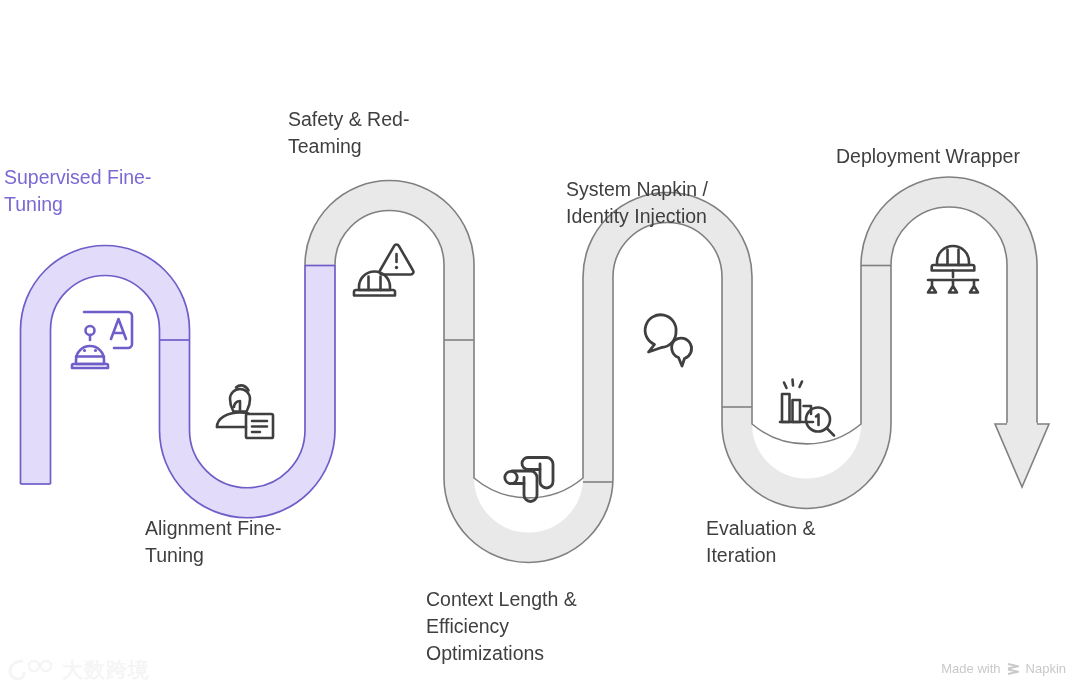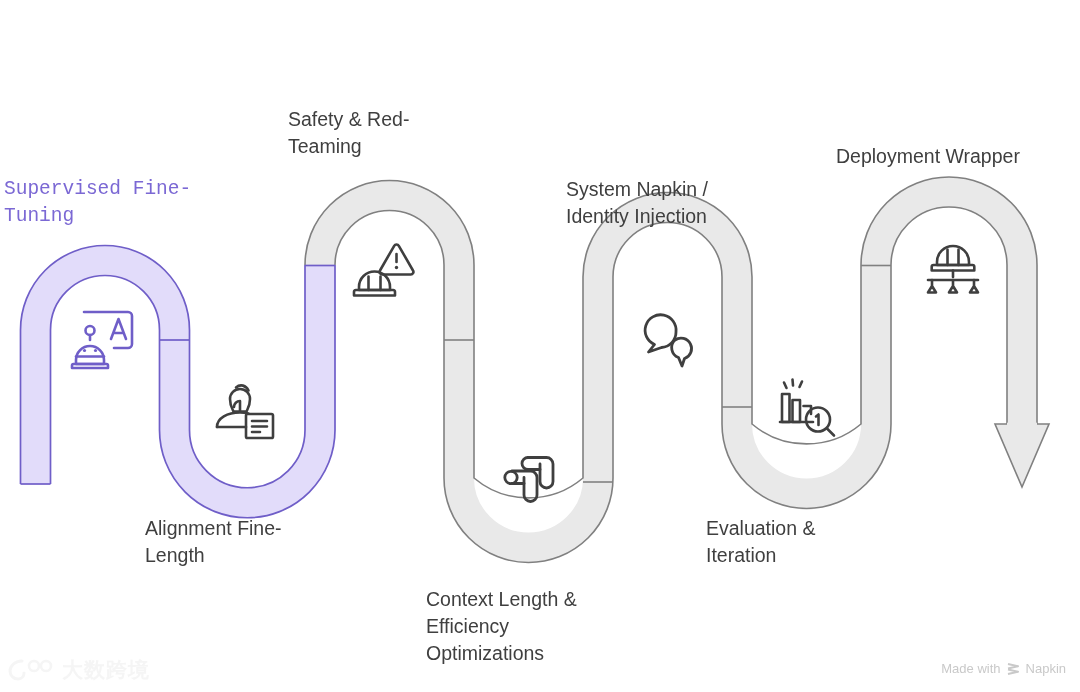--- a/index.html
+++ b/index.html
@@ -218,25 +218,25 @@
       <path d="M15.5 25 H54.5 A1.8 1.8 0 0 1 56.3 26.8 V30.5 H13.7 V26.8 A1.8 1.8 0 0 1 15.5 25 Z"></path>
       <path d="M35 30.5 V37"></path>
       <path d="M10 40 H60"></path>
       <path d="M14 40 V45 M35 40 V45 M56 40 V45"></path>
       <path d="M14 46 L18 52.5 H10 Z"></path>
       <path d="M35 46 L39 52.5 H31 Z"></path>
       <path d="M56 46 L60 52.5 H52 Z"></path>
     </svg>
   </div>
 
-  <div class="label accent" style="left:4px;top:176px;width:200px;font-family:Liberation Mono, monospace;">Supervised Fine-
+  <div class="label accent" style="left:4px;top:164px;width:200px;">Supervised Fine-
 Tuning</div>
 
   <div class="label" style="left:145px;top:515px;width:200px;">Alignment Fine-
-Length</div>
+Tuning</div>
 
   <div class="label" style="left:288px;top:106px;width:200px;">Safety &amp; Red-
 Teaming</div>
 
   <div class="label" style="left:426px;top:586px;width:200px;">Context Length &amp;
 Efficiency
 Optimizations</div>
 
   <div class="label" style="left:566px;top:176px;width:200px;">System Napkin /
 Identity Injection</div>

